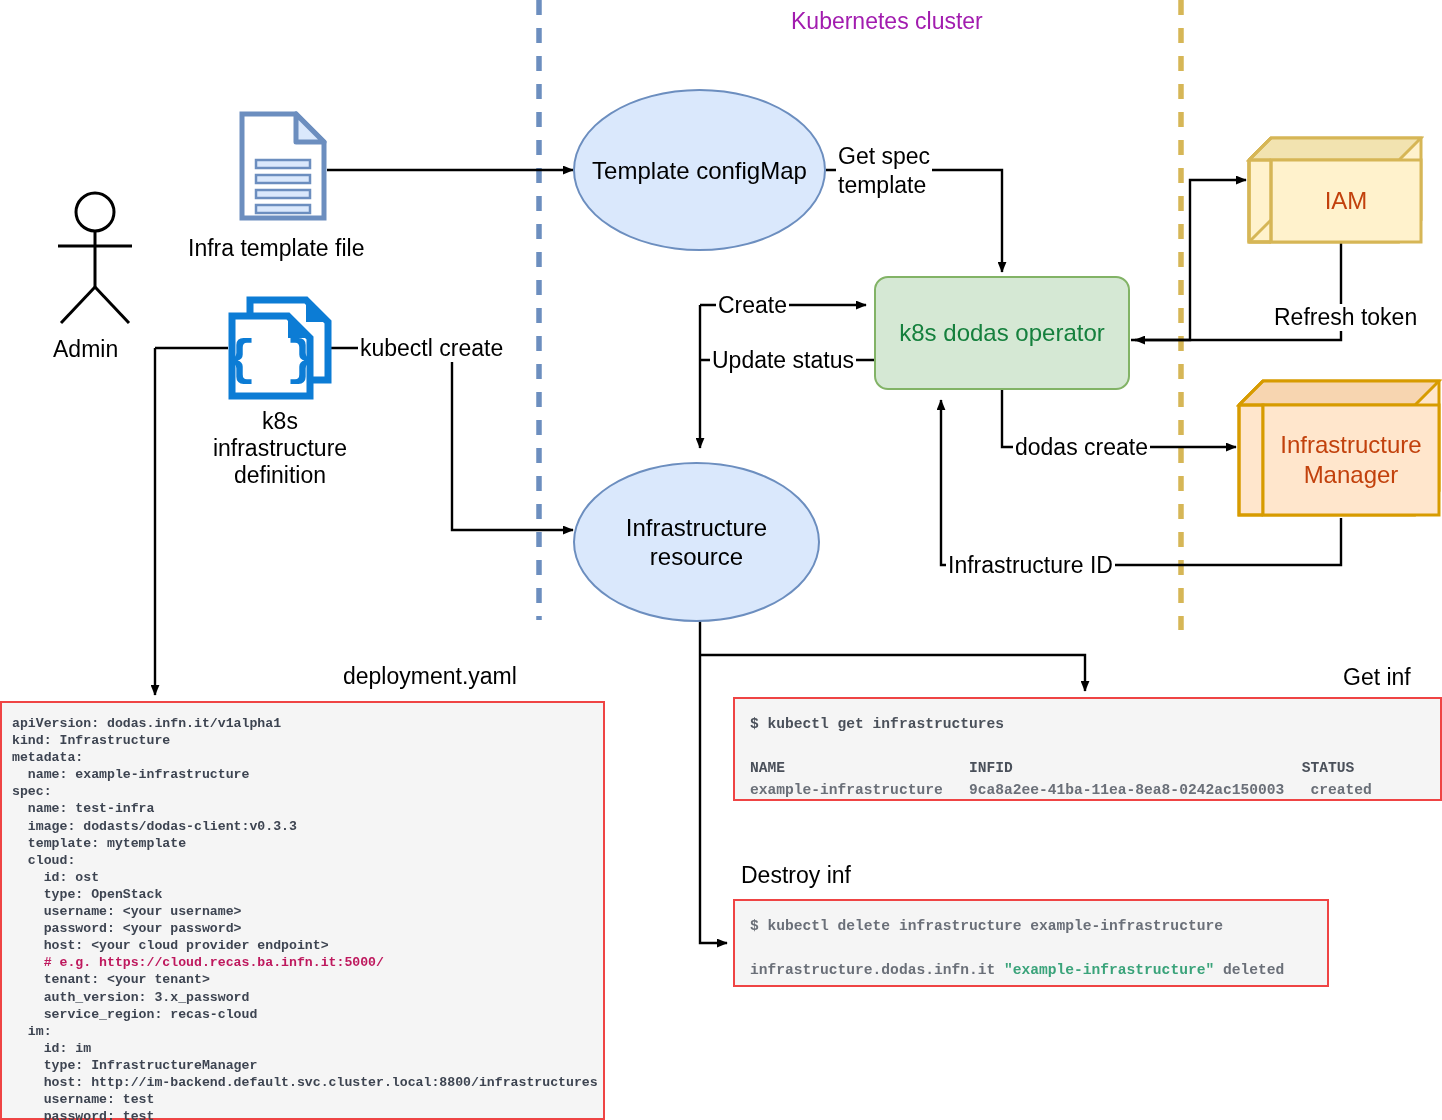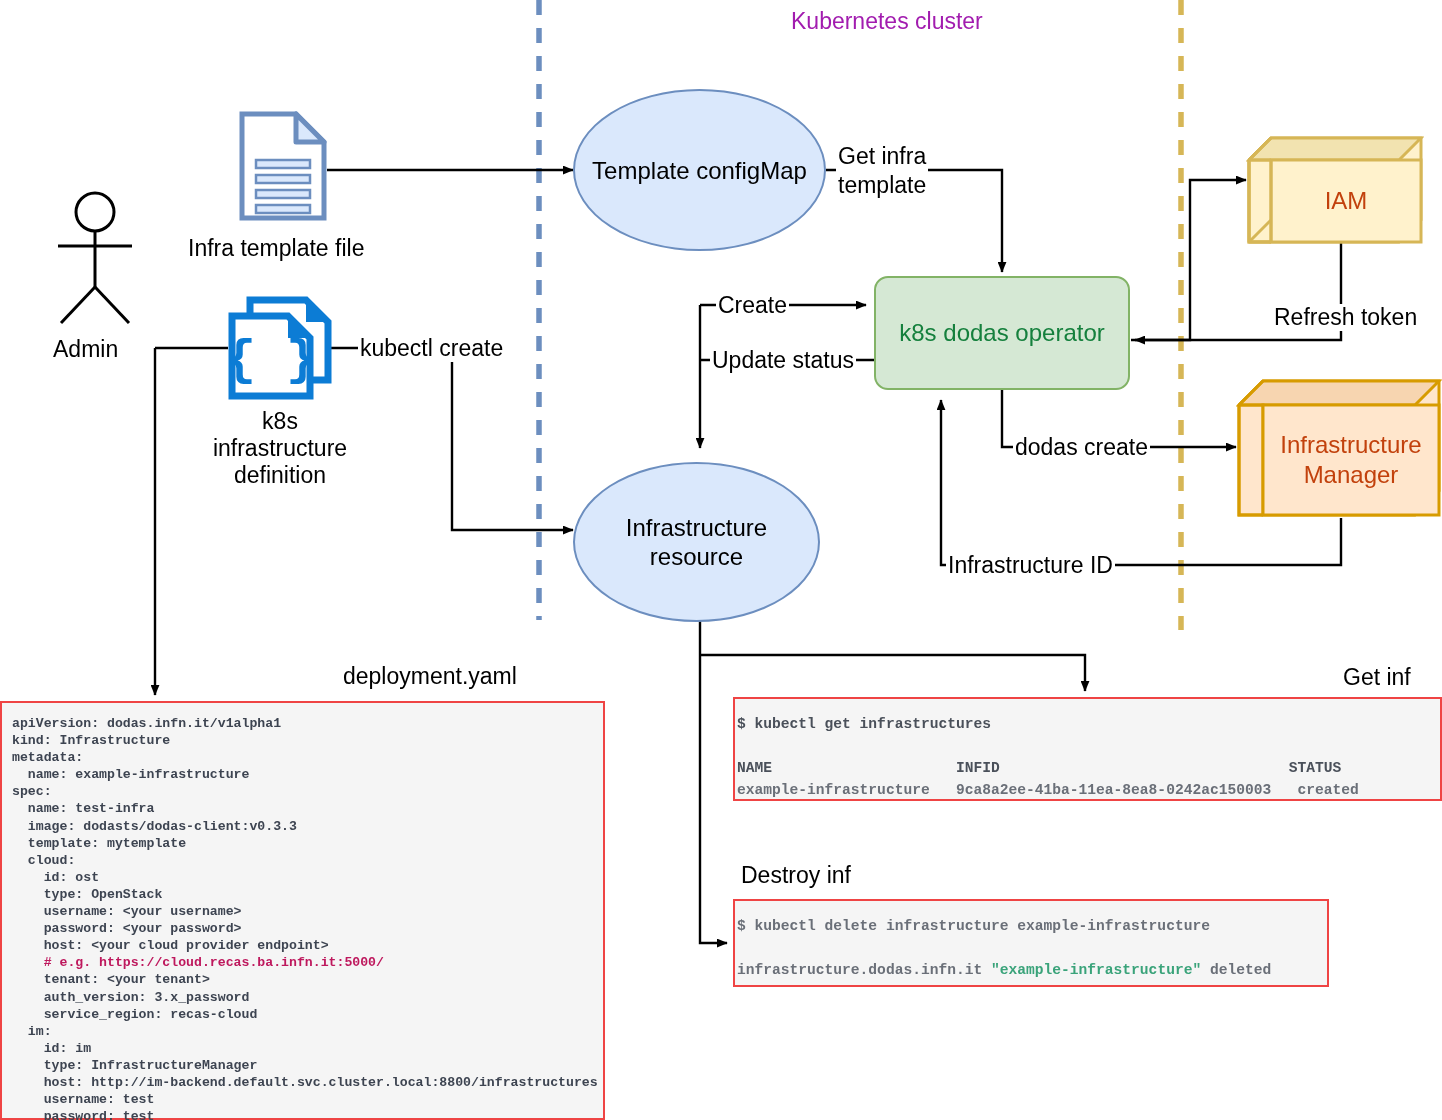--- a/index.html
+++ b/index.html
@@ -33,21 +33,21 @@
 
   
   .codebox{position:absolute;background:#f5f5f5;border:2px solid #ef4444;box-sizing:border-box;
            font-family:"Liberation Mono",monospace;font-weight:bold;}
   .codebox pre{margin:0;font-family:"Liberation Mono",monospace;white-space:pre;}
 
   .yamlbox{left:0px;top:701px;width:605px;height:419px;padding:12px 0 0 10px;}
   .yamlbox pre{font-size:13.2px;line-height:17.1px;color:#3d4451;}
   .yamlbox .cmt{color:#be185d;margin-top:21px;}
 
-  .termbox{padding:14px 0 12px 2px;}
+  .termbox{padding:14px 0 12px 15px;}
   .term1{left:733px;top:697px;width:709px;height:104px;}
   .term2{left:733px;top:899px;width:596px;height:88px;}
   .termbox pre{font-size:14.6px;line-height:22px;color:#6a6f78;}
   .termbox .hdr{color:#4a505a;}
   .termbox .grn{color:#3aa37a;}
 
   
   .docicon{position:absolute;}
   .stick{position:absolute;}
 </style>
@@ -134,21 +134,21 @@
 infrastructure
 definition</span>
   </div>
 
   <div class="lbl wbg" style="left:358px;top:335px;">kubectl create</div>
 
   <div class="ellipse" style="left:573px;top:89px;width:253px;height:162px;">
     <span>Template configMap</span>
   </div>
 
-  <div class="lbl wbg" style="left:836px;top:142px;white-space:pre-line;line-height:29px;">Get infra
+  <div class="lbl wbg" style="left:836px;top:142px;white-space:pre-line;line-height:29px;">Get spec
 template</div>
 
   <div class="ellipse" style="left:573px;top:462px;width:247px;height:160px;">
     <span style="white-space:pre-line;">Infrastructure
 resource</span>
   </div>
 
   <div class="lbl wbg" style="left:716px;top:292px;">Create</div>
   <div class="lbl wbg" style="left:710px;top:347px;">Update status</div>
 

